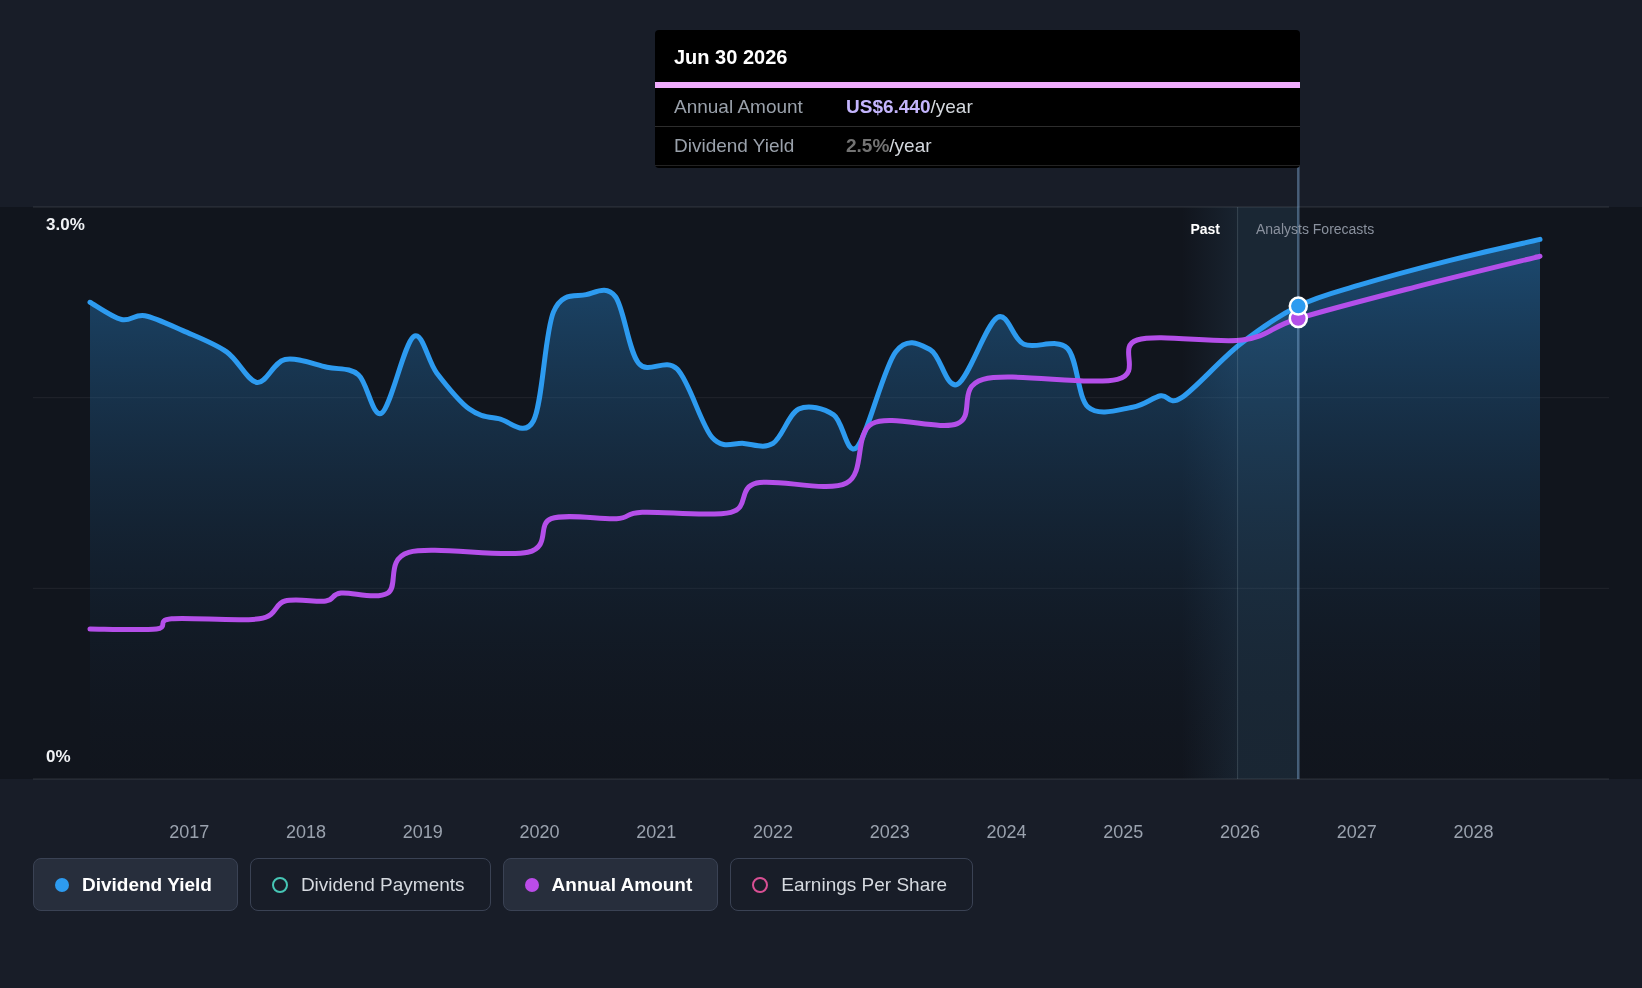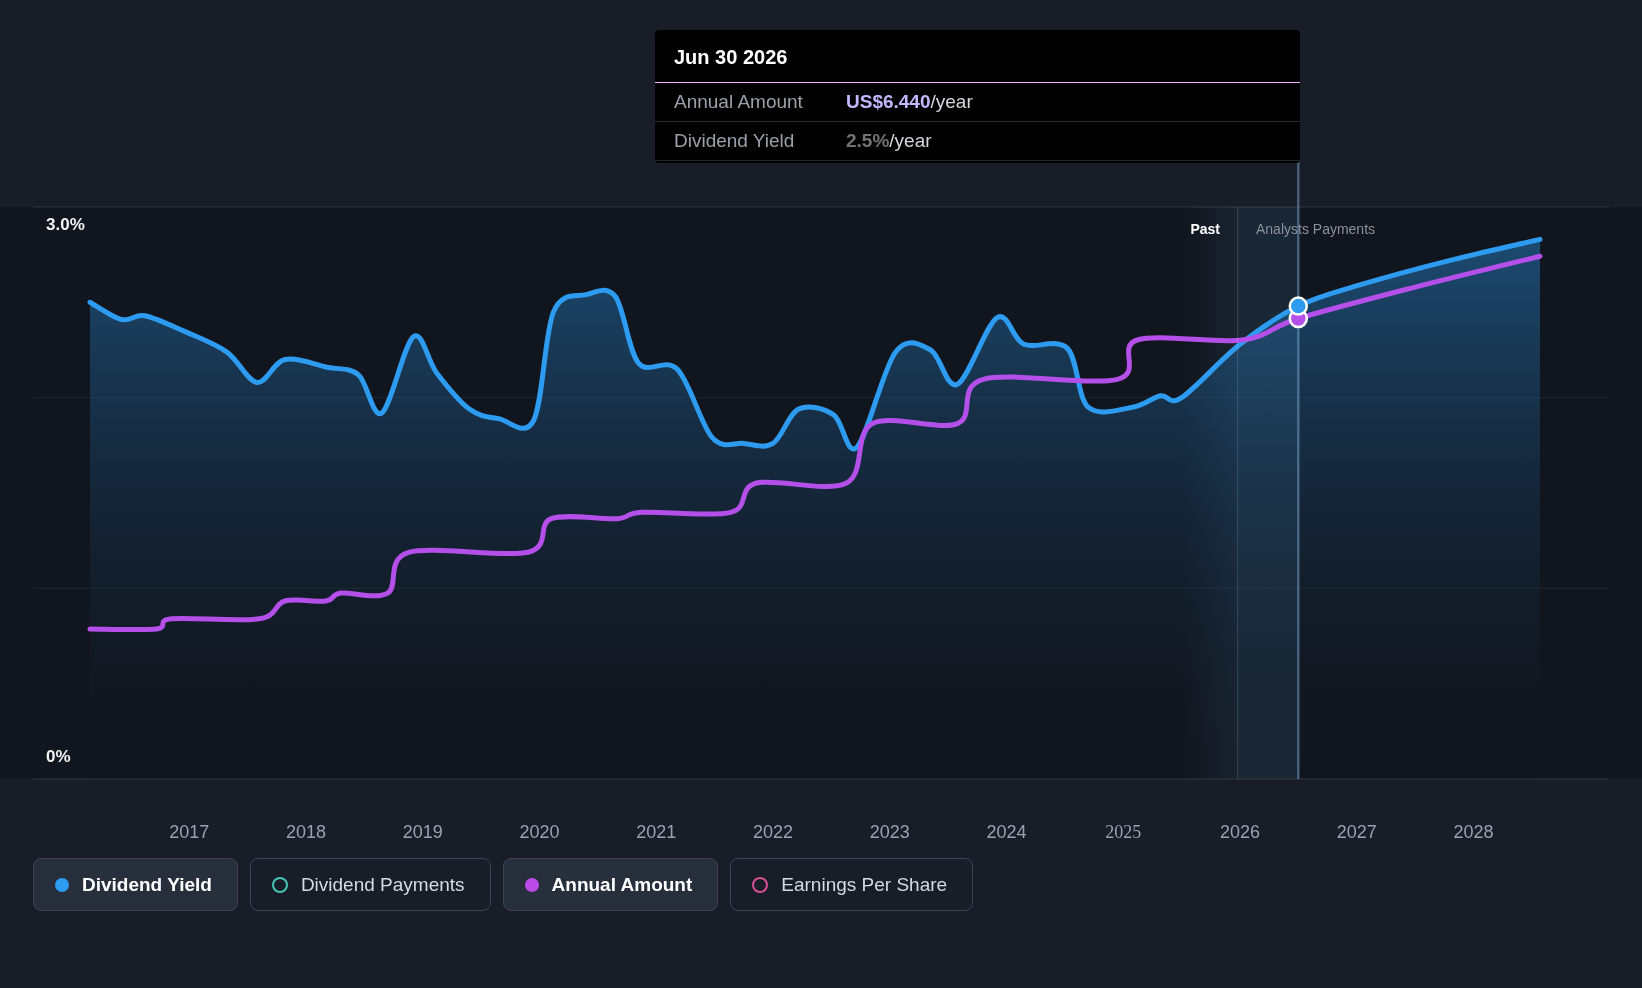--- a/index.html
+++ b/index.html
@@ -2,21 +2,21 @@
 <html><head>
 <meta charset="utf-8">
 <style>
   html,body{margin:0;padding:0;background:#12161e;}
   body{font-family:"Liberation Sans","DejaVu Sans",sans-serif;-webkit-font-smoothing:antialiased;}
   .stage{position:relative;width:1642px;height:988px;background:#181d28;overflow:hidden;margin:0 auto;}
   #chart-svg{position:absolute;left:0;top:0;}
 
   
   .tooltip{position:absolute;left:655px;top:30px;width:645px;background:#000;border-radius:4px;padding:4px 0 2px;z-index:6;}
-  .tt-title{font-size:20px;font-weight:700;color:#ffffff;padding:12px 19px 13px;border-bottom:1px solid #f0abfc;}
+  .tt-title{font-size:20px;font-weight:700;color:#ffffff;padding:12px 19px 13px;border-bottom:6px solid #f0abfc;}
   .tt-row{display:flex;align-items:center;font-size:19px;padding:8px 19px;border-bottom:1px solid #2d2d2d;}
   .tt-row:last-child{border-bottom:1px solid #232323;}
   .tt-label{color:#9aa1ab;width:172px;flex:none;}
   .tt-val{font-weight:600;}
   .tt-suffix{color:#d4d8de;}
 
   
   .y-label{position:absolute;color:#f0f2f5;font-size:17px;font-weight:700;z-index:3;}
   .y-label.top{left:46px;top:175px;margin-top:40px;}
   .y-label.bottom{left:46px;top:747px;}
@@ -64,32 +64,32 @@
       <line x1="1237.6" x2="1237.6" y1="207" y2="779" stroke="rgba(200,220,240,0.18)" stroke-width="1"></line>
       <line x1="1298.3" x2="1298.3" y1="158" y2="779" stroke="rgba(130,175,220,0.45)" stroke-width="2.5"></line>
       <circle cx="1298.3" cy="318.5" r="8.5" fill="#b44fe9" stroke="#ffffff" stroke-width="2.5"></circle>
       <circle cx="1298.3" cy="306.1" r="8.5" fill="#2d9bf0" stroke="#ffffff" stroke-width="2.5"></circle>
     </svg>
 
   <div class="y-label top">3.0%</div>
   <div class="y-label bottom">0%</div>
 
   <div class="region-label past">Past</div>
-  <div class="region-label forecast">Analysts Payments</div>
+  <div class="region-label forecast">Analysts Forecasts</div>
 
   <div class="x-axis" id="x-ticks">
       <div class="x-tick" style="left: 189.2px;">2017</div>
       <div class="x-tick" style="left: 306px;">2018</div>
       <div class="x-tick" style="left: 422.7px;">2019</div>
       <div class="x-tick" style="left: 539.5px;">2020</div>
       <div class="x-tick" style="left: 656.2px;">2021</div>
       <div class="x-tick" style="left: 773px;">2022</div>
       <div class="x-tick" style="left: 889.7px;">2023</div>
       <div class="x-tick" style="left: 1006.5px;">2024</div>
-      <div class="x-tick" style="left: 1123.2px; font-family: Liberation Serif, serif;">2025</div>
+      <div class="x-tick" style="left: 1123.2px;">2025</div>
       <div class="x-tick" style="left: 1240px;">2026</div>
       <div class="x-tick" style="left: 1356.7px;">2027</div>
       <div class="x-tick" style="left: 1473.5px;">2028</div>
     </div>
 
   <div class="tooltip">
     <div class="tt-title">Jun 30 2026</div>
     <div class="tt-row">
       <span class="tt-label">Annual Amount</span>
       <span>

